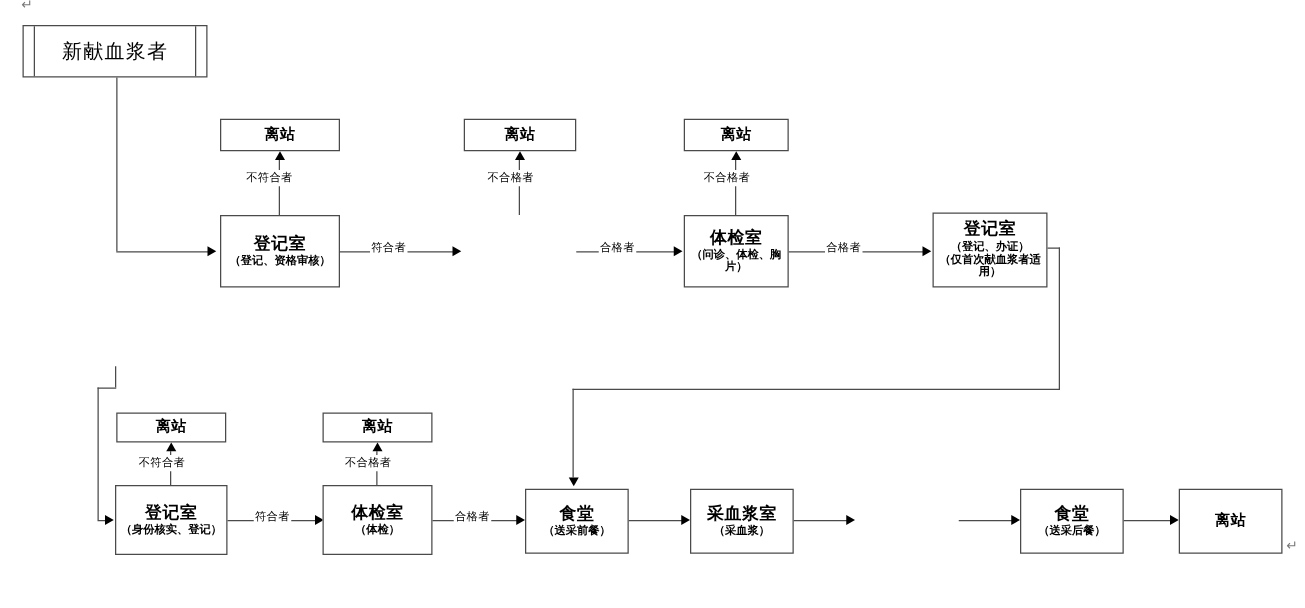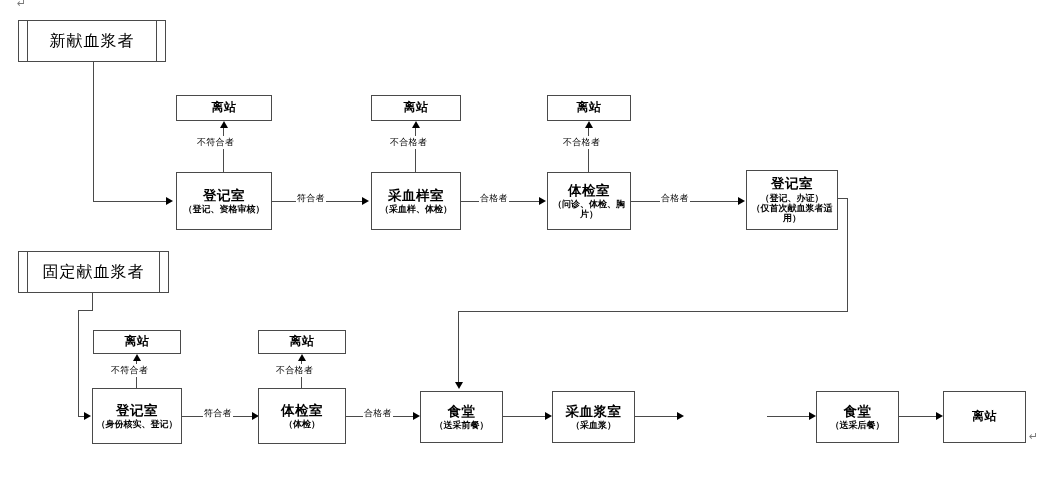--- a/index.html
+++ b/index.html
@@ -153,24 +153,20 @@
   <div class="arrow right" style="left:362px; top:197px;"></div>
   <div class="edge-label" style="left:296px; top:192px;">符合者</div>
 
   <div class="node exitbox" style="left:371px; top:95px; width:90px; height:26px;">
     <span class="t1">离站</span>
   </div>
   <div class="v-line" style="left:415px; top:128px; height:44px;"></div>
   <div class="arrow up" style="left:412px; top:121px;"></div>
   <div class="edge-label" style="left:389px; top:136px;">不合格者</div>
 
-  <div class="node" style="left:371px; top:172px; width:90px; height:58px;">
-    <span class="t1">采血样室</span>
-    <span class="t2">（采血样、体检）</span>
-  </div>
 
   <div class="h-line" style="left:461px; top:201px; width:81px;"></div>
   <div class="arrow right" style="left:539px; top:197px;"></div>
   <div class="edge-label" style="left:479px; top:192px;">合格者</div>
 
   <div class="node exitbox" style="left:547px; top:95px; width:84px; height:26px;">
     <span class="t1">离站</span>
   </div>
   <div class="v-line" style="left:588px; top:128px; height:44px;"></div>
   <div class="arrow up" style="left:585px; top:121px;"></div>
@@ -190,23 +186,20 @@
     <span class="t2">（登记、办证）</span>
     <span class="t3">（仅首次献血浆者适用）</span>
   </div>
 
   <div class="h-line" style="left:838px; top:198px; width:10px;"></div>
   <div class="v-line" style="left:847px; top:198px; height:114px;"></div>
   <div class="h-line" style="left:458px; top:311px; width:390px;"></div>
   <div class="v-line" style="left:458px; top:311px; height:71px;"></div>
   <div class="arrow down" style="left:455px; top:382px;"></div>
 
-  <div class="node predef" style="left:18px; top:251px; width:151px; height:42px;">
-    <span class="t1">固定献血浆者</span>
-  </div>
 
   <div class="v-line" style="left:92px; top:293px; height:17px;"></div>
   <div class="h-line" style="left:78px; top:310px; width:15px;"></div>
   <div class="v-line" style="left:78px; top:310px; height:106px;"></div>
   <div class="h-line" style="left:78px; top:416px; width:9px;"></div>
   <div class="arrow right" style="left:84px; top:412px;"></div>
 
   <div class="node exitbox" style="left:93px; top:330px; width:88px; height:24px;">
     <span class="t1">离站</span>
   </div>

